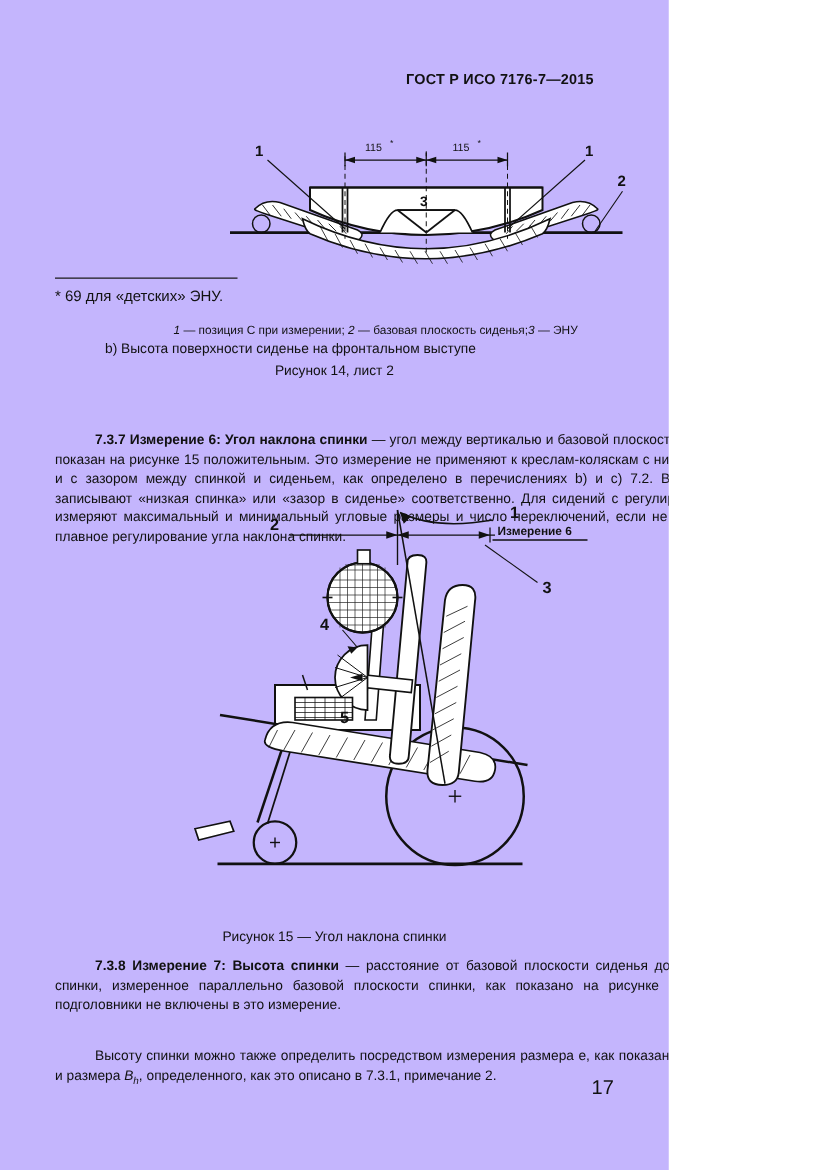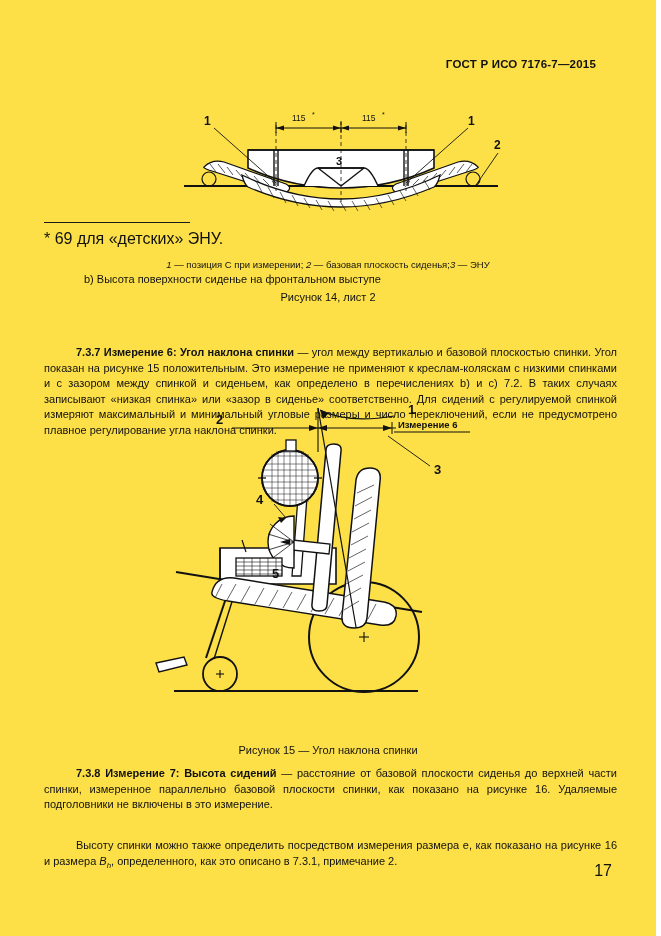--- a/index.html
+++ b/index.html
@@ -3,23 +3,23 @@
 <meta charset="utf-8">
 <title>ГОСТ Р ИСО 7176-7—2015 — страница 17</title>
 <style>
   html, body {
     margin: 0;
     padding: 0;
     background: #ffffff;
   }
   .page {
     position: relative;
-    width: 656px;
+    width: 535px;
     height: 936px;
-    background: #fde047;
+    background: #c4b5fd;
     font-family: "Liberation Sans", sans-serif;
     color: #111111;
     overflow: hidden;
     box-sizing: border-box;
   }
   .doc-header {
     position: absolute;
     top: 58px;
     right: 60px;
     font-size: 11.5px;
@@ -44,21 +44,21 @@
     left: 44px;
     top: 222px;
     width: 146px;
     height: 0;
     border-top: 1px solid #1a1a1a;
   }
   .footnote {
     position: absolute;
     left: 44px;
     top: 230px;
-    font-size: 16px;
+    font-size: 12px;
     white-space: nowrap;
   }
 
   
   .legend {
     position: absolute;
     font-size: 9.5px;
     text-align: center;
     width: 100%;
     left: 0;
@@ -219,21 +219,21 @@
         <text x="292" y="22" font-size="12" font-weight="bold">1</text>
         <text x="318" y="46" font-size="12" font-weight="bold">2</text>
         <text x="160" y="62" font-size="11" font-weight="bold">3</text>
       </g>
     </svg>
   </div>
 
   <div class="footnote-rule"></div>
   <div class="footnote">* 69 для «детских» ЭНУ.</div>
 
-  <div class="legend" style="top: 258px;">
+  <div class="legend" style="top: 258px; padding-left: 33px;">
     <i>1</i> — позиция С при измерении; <i>2</i> — базовая плоскость сиденья;<i>3</i> — ЭНУ
   </div>
   <div class="subcap" style="top: 273px;">b) Высота поверхности сиденье на фронтальном выступе</div>
   <div class="caption" style="top: 291px;">Рисунок 14, лист 2</div>
 
   <div class="para indent" style="top: 313px; margin-top: 32px;">
     <b><span>7.3.7</span>
     <span>Измерение 6: Угол наклона спинки</span></b>
     <span>— угол между вертикалью и базовой плоскостью спинки. Угол показан на рисунке 15 положительным. Это измерение не применяют к креслам-коляскам с низкими спинками и с зазором между спинкой и сиденьем, как определено в перечислениях b) и c) 7.2. В таких случаях записывают «низкая спинка» или «зазор в сиденье» соответственно. Для сидений с регулируемой спинкой измеряют максимальный и минимальный угловые размеры и число переключений, если не предусмотрено плавное регулирование угла наклона спинки.</span>
   </div>
@@ -396,21 +396,21 @@
         <text x="126" y="186" font-size="13">5</text>
       </g>
       <text x="252" y="36" font-size="9.5" font-weight="bold" font-family="Liberation Sans, sans-serif" fill="#111">Измерение 6</text>
     </svg>
   </div>
 
   <div class="caption" style="top: 744px;">Рисунок 15 — Угол наклона спинки</div>
 
   <div class="para indent" style="top: 766px;">
     <b><span>7.3.8</span>
-    <span>Измерение 7: Высота сидений</span></b>
+    <span>Измерение 7: Высота спинки</span></b>
     <span>— расстояние от базовой плоскости сиденья до верхней части спинки, измеренное параллельно базовой плоскости спинки, как показано на рисунке 16. Удаляемые подголовники не включены в это измерение.</span>
   </div>
 
 
   <div class="para indent" style="top: 838px;">
     <span>Высоту спинки можно также определить посредством измерения размера e, как показано на рисунке 16 и размера </span><i>B</i><sub>h</sub><span>, определенного, как это описано в 7.3.1, примечание 2.</span>
   </div>
 
   <div class="page-number">17</div>
 

